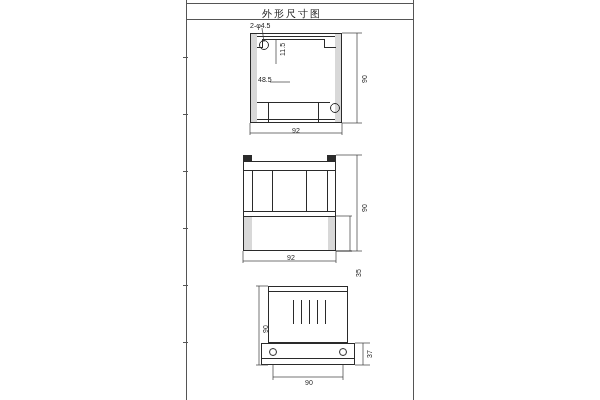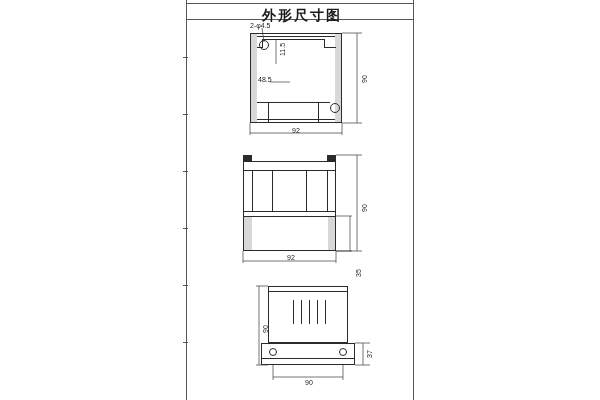--- a/index.html
+++ b/index.html
@@ -31,25 +31,24 @@
     color: #1a1a1a;
     white-space: nowrap;
     line-height: 1;
   }
   .label.rot {
     transform: rotate(-90deg);
     transform-origin: left top;
   }
   .title {
     position: absolute;
-    font-size: 14px;
+    font-size: 10px;
     letter-spacing: 2px;
     color: #1a1a1a;
     white-space: nowrap;
-    font-weight: bold;
   }
   .box {
     position: absolute;
     border: 1px solid #2a2a2a;
     box-sizing: border-box;
   }
   .fillgrey {
     position: absolute;
     background: #d8d8d8;
   }

